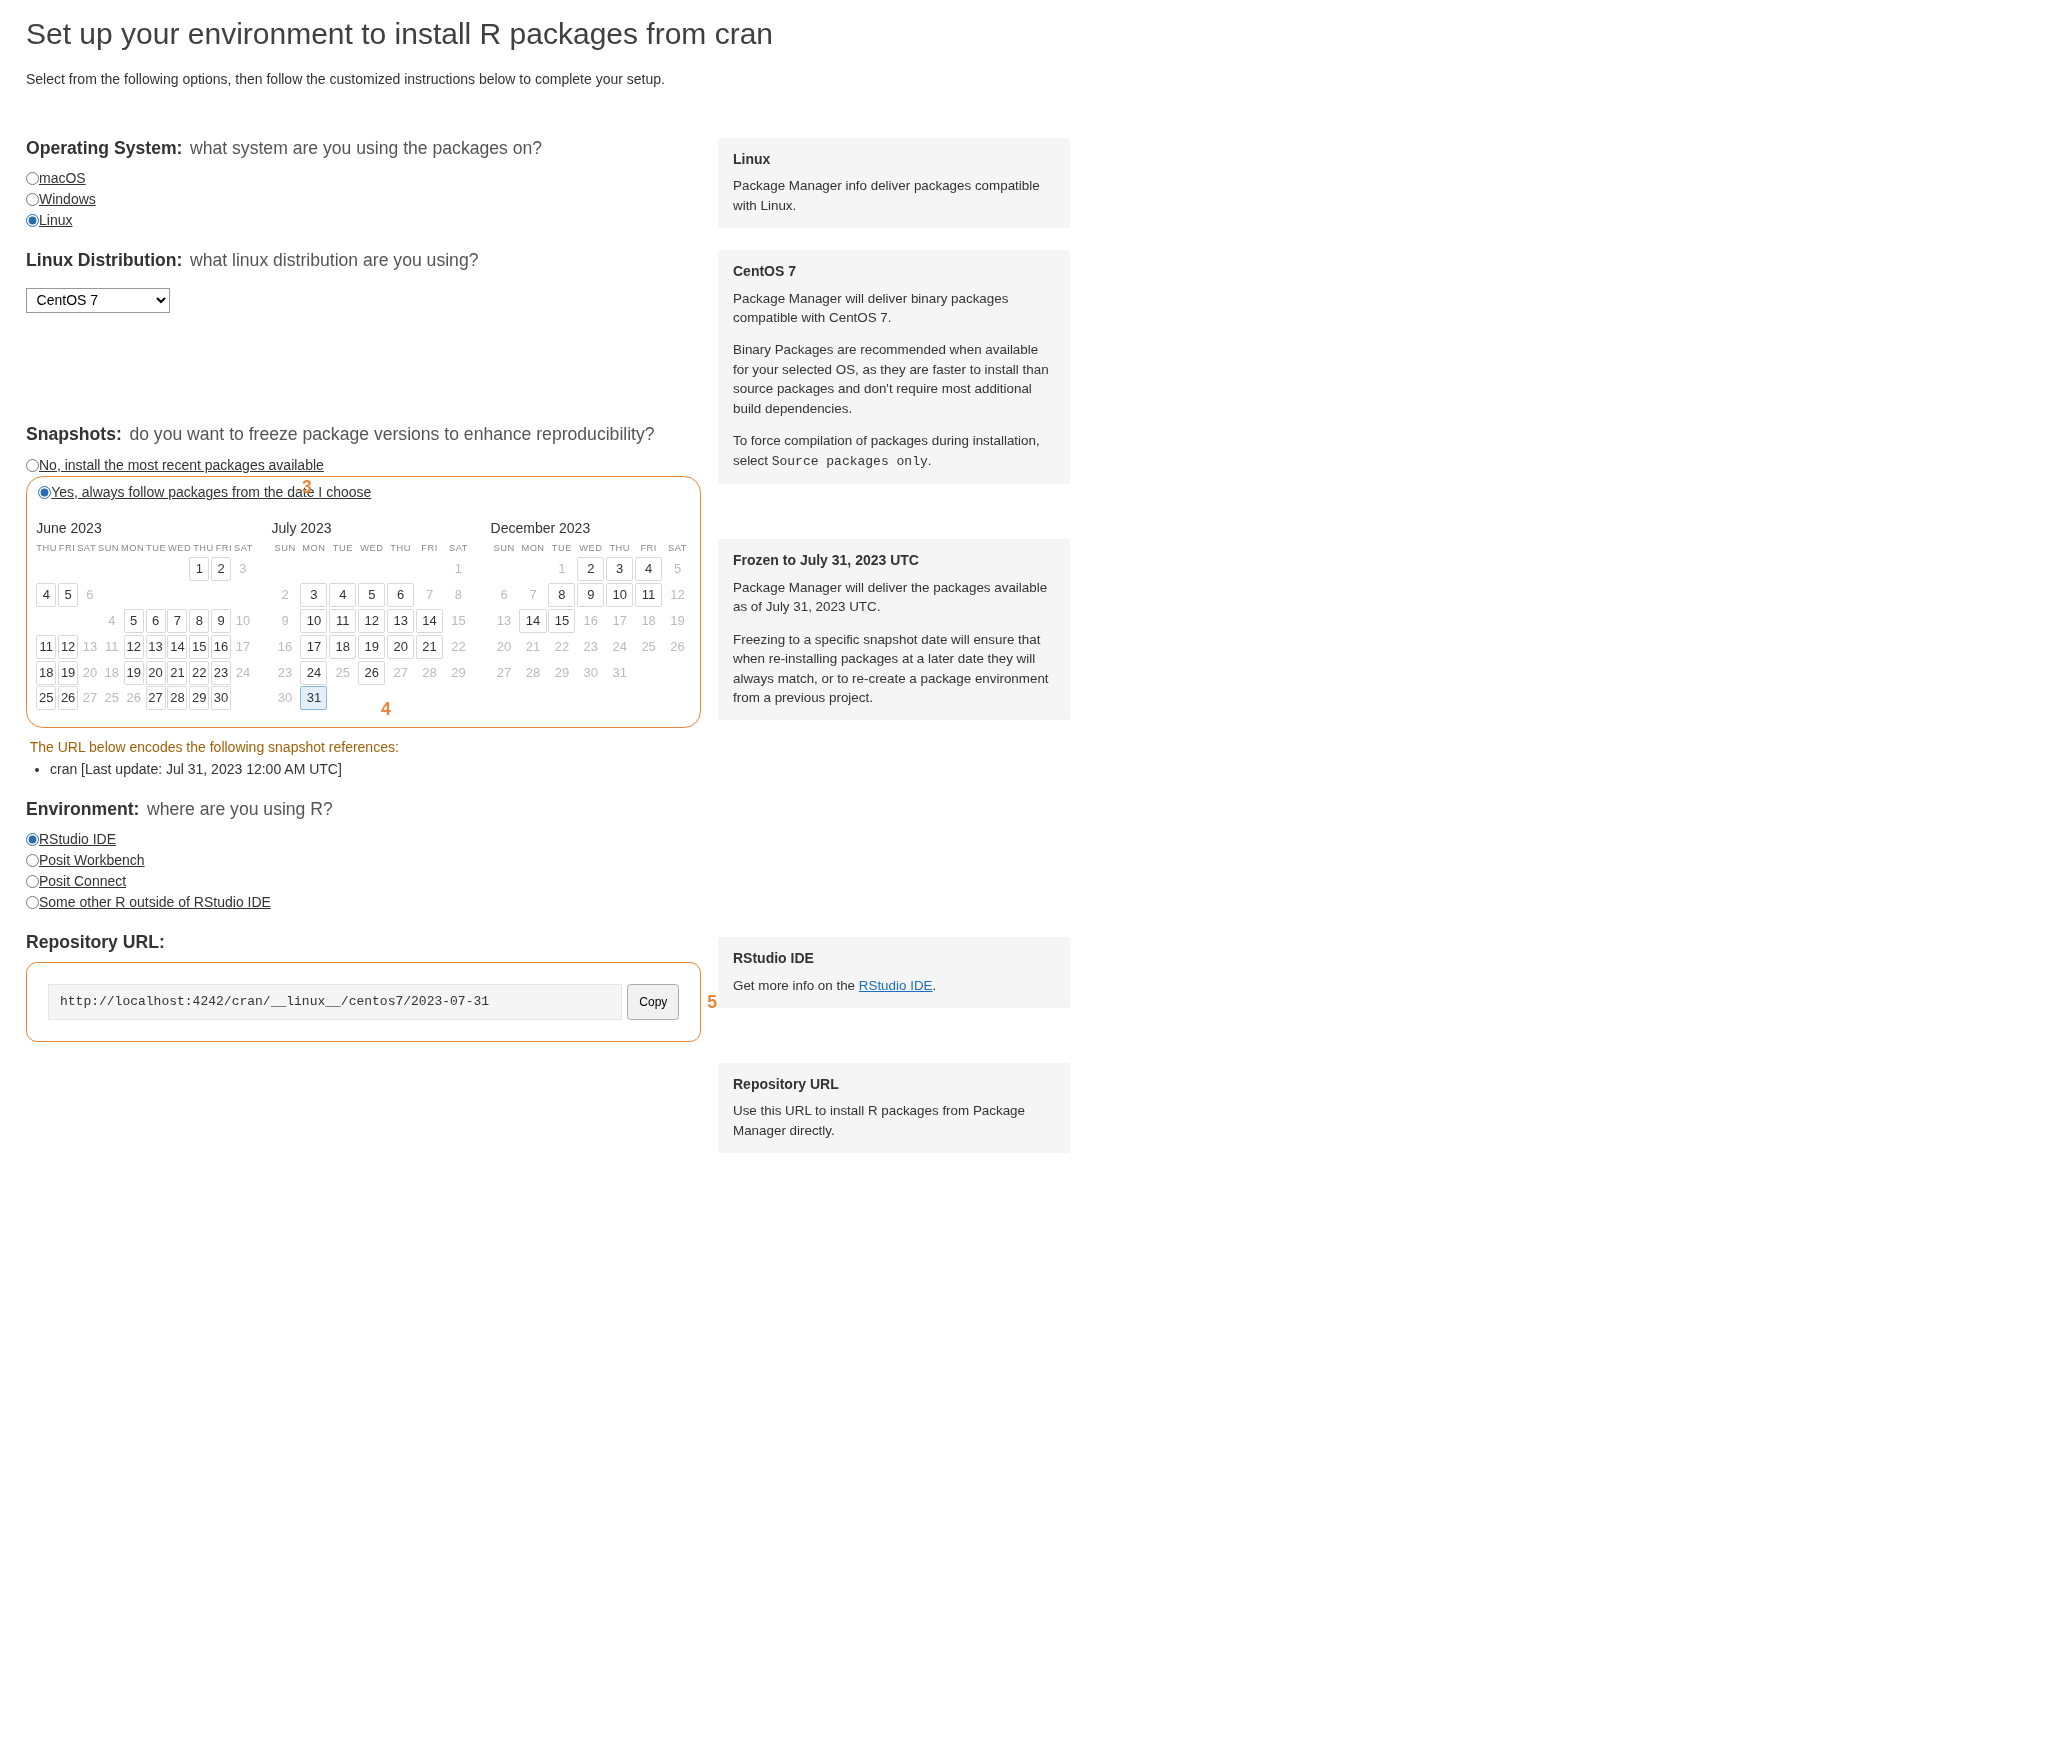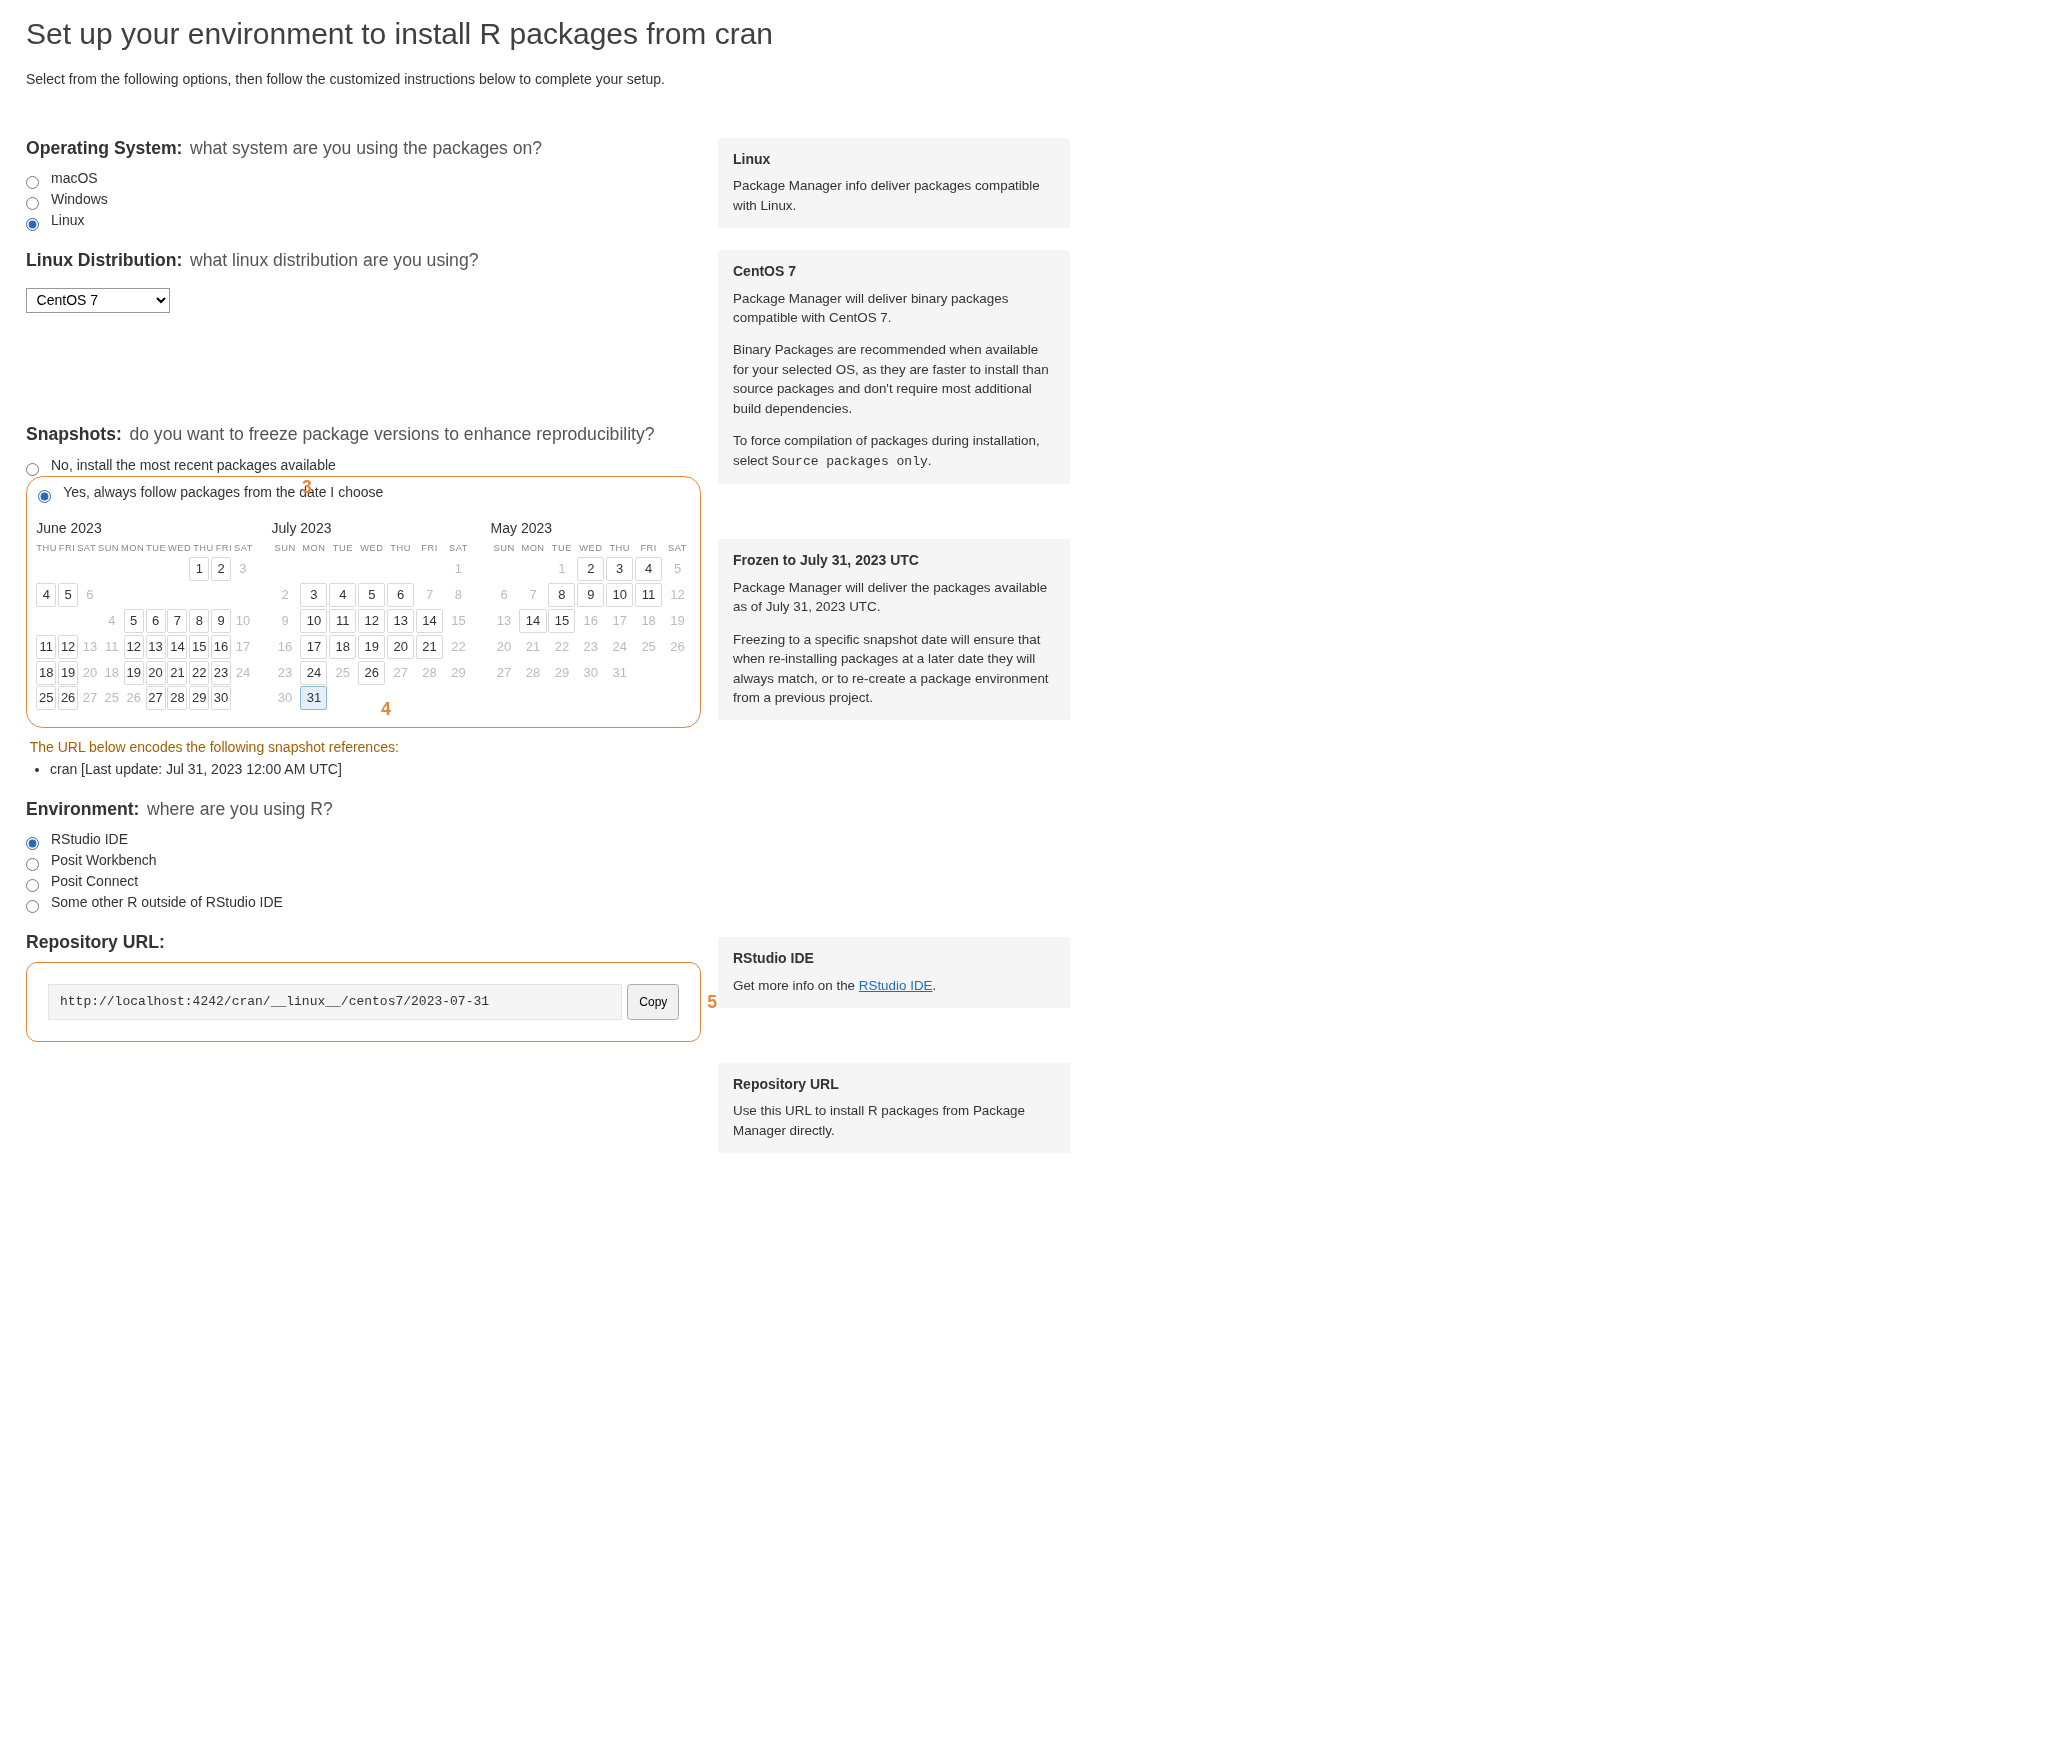--- a/index.html
+++ b/index.html
@@ -32,21 +32,21 @@
   .section-sub {
     font-weight: 400;
     font-size: 17.6px;
     color: #555;
     display: inline;
     margin-left: 3.7px;
   }
   .section-block { margin-bottom: 9.3px; }
 
   .radio-list { margin-top: 9.3px; margin-bottom: 18.6px; }
-  .radio-row { display: flex; align-items: flex-end; gap: 12px; line-height: 1.5; }
+  .radio-row { display: flex; align-items: center; gap: 0; line-height: 1.5; text-decoration: underline; }
   .radio-row input[type=radio] { accent-color: #2b6cb0; margin: 0; }
   .radio-row label { font-size: 14px; color: #333; cursor: pointer; }
 
   select {
     font-size: 14px;
     padding: 2.8px 5.6px;
     border: 0.9px solid #999;
     background: #fff;
     min-width: 144px;
     margin-top: 7.4px;
@@ -347,21 +347,21 @@
               <div class="day disabled">30</div>
               <div class="day selected">31</div>
               <div class="day"></div>
               <div class="day"></div>
               <div class="day"></div>
               <div class="day"></div>
               <div class="day"></div>
             </div>
           </div>
           <div class="cal">
-            <div class="month">May 2023</div>
+            <div class="month">December 2023</div>
             <div class="dowrow" style="grid-template-columns: repeat(7, 1fr);">
               <div class="dow">SUN</div>
               <div class="dow">MON</div>
               <div class="dow">TUE</div>
               <div class="dow">WED</div>
               <div class="dow">THU</div>
               <div class="dow">FRI</div>
               <div class="dow">SAT</div>
             </div>
             <div class="weekrow" style="grid-template-columns: repeat(7, 1fr);">

